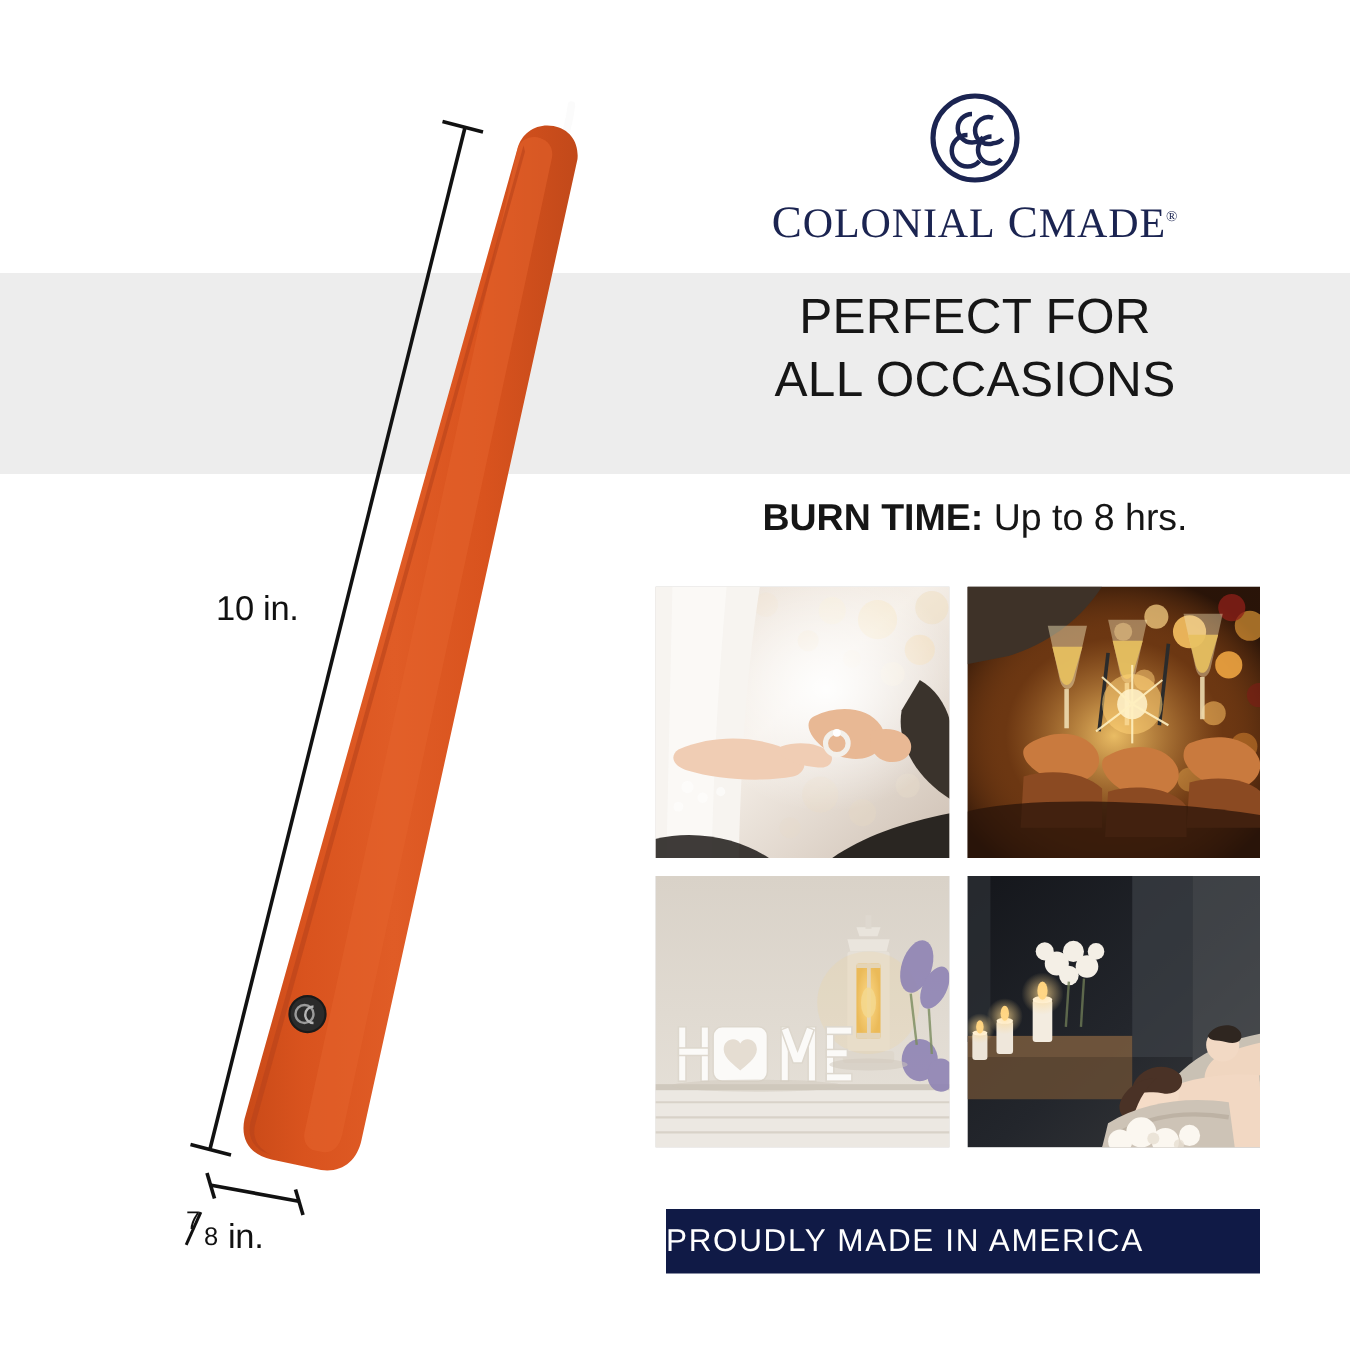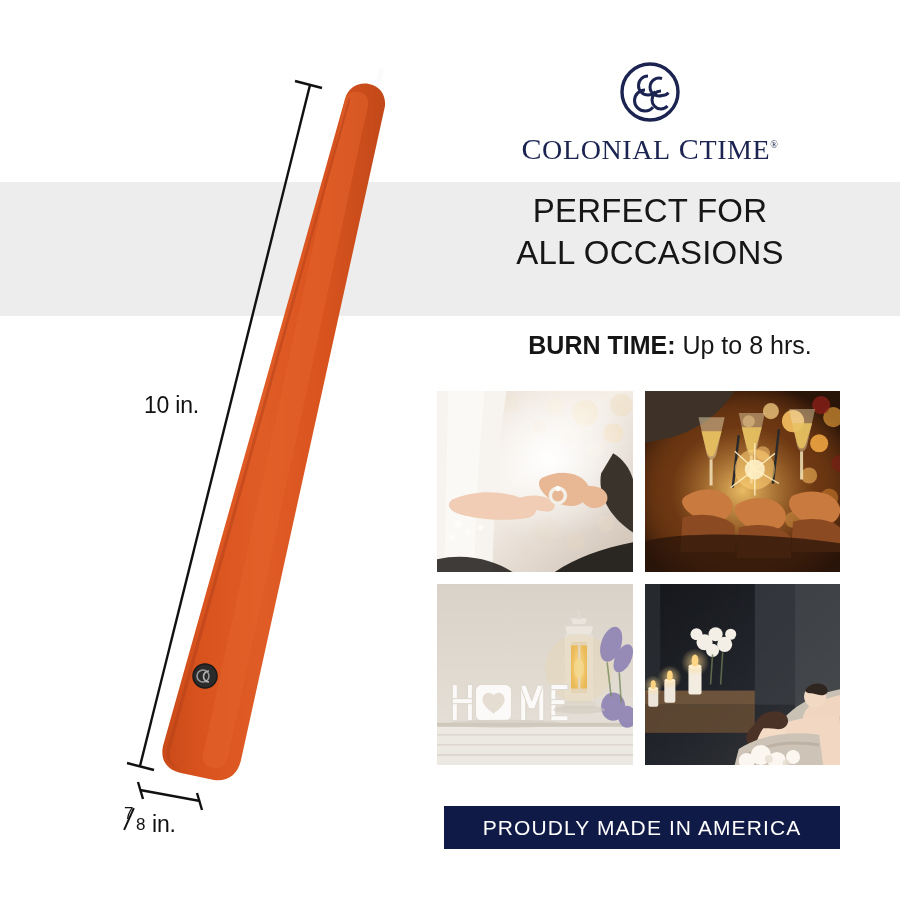--- a/index.html
+++ b/index.html
@@ -142,21 +142,21 @@
     letter-spacing: 0.2px;
   }
   .headline .hl-line {
     display: block;
     white-space: nowrap;
   }
 
   
   .burn-time {
     position: absolute;
-    left: 470px;
+    left: 450px;
     top: 331px;
     width: 400px;
     text-align: center;
     font-size: 25px;
     color: #161616;
     white-space: nowrap;
   }
   .burn-time .bt-label {
     font-weight: 700;
   }
@@ -191,21 +191,20 @@
   .usa-banner {
     position: absolute;
     left: 444px;
     top: 806px;
     width: 396px;
     height: 43px;
     background: #111b४;
     background: #101a46;
     display: flex;
     align-items: center;
-    justify-content: center;
   }
   .usa-banner span {
     color: #ffffff;
     font-size: 21px;
     letter-spacing: 1.1px;
     white-space: nowrap;
   }
 </style>
 </head>
 <body>
@@ -303,21 +302,21 @@
   <div class="brand">
     <svg class="brand-mark" width="64" height="64" viewBox="0 0 64 64">
       <circle cx="32" cy="32" r="28" fill="none" stroke="#1b2451" stroke-width="3.4"></circle>
       <path d="M30 16 a9.5 9.5 0 1 0 0 19 a9.5 9.5 0 0 0 7.5 -3.6" fill="none" stroke="#1b2451" stroke-width="3"></path>
       <path d="M44 18.5 a9 9 0 1 0 0 17 a9 9 0 0 0 6.5 -2.8" fill="none" stroke="#1b2451" stroke-width="3"></path>
       <path d="M27 30 a10.5 10.5 0 1 0 0 21 a10.5 10.5 0 0 0 8 -3.7" fill="none" stroke="#1b2451" stroke-width="3"></path>
       <path d="M43 31 a9 9 0 1 0 0 18 a9 9 0 0 0 6.5 -2.9" fill="none" stroke="#1b2451" stroke-width="3"></path>
     </svg>
     <span class="brand-word">
       <span class="cap">C</span><span class="sc">OLONIAL</span>
-      <span class="cap">C</span><span class="sc">TIME</span><span class="reg">®</span>
+      <span class="cap">C</span><span class="sc">MADE</span><span class="reg">®</span>
     </span>
   </div>
 
   <div class="headline">
     <span class="hl-line">PERFECT FOR</span>
     <span class="hl-line">ALL OCCASIONS</span>
   </div>
 
   <div class="burn-time">
     <span class="bt-label">BURN TIME:</span>

